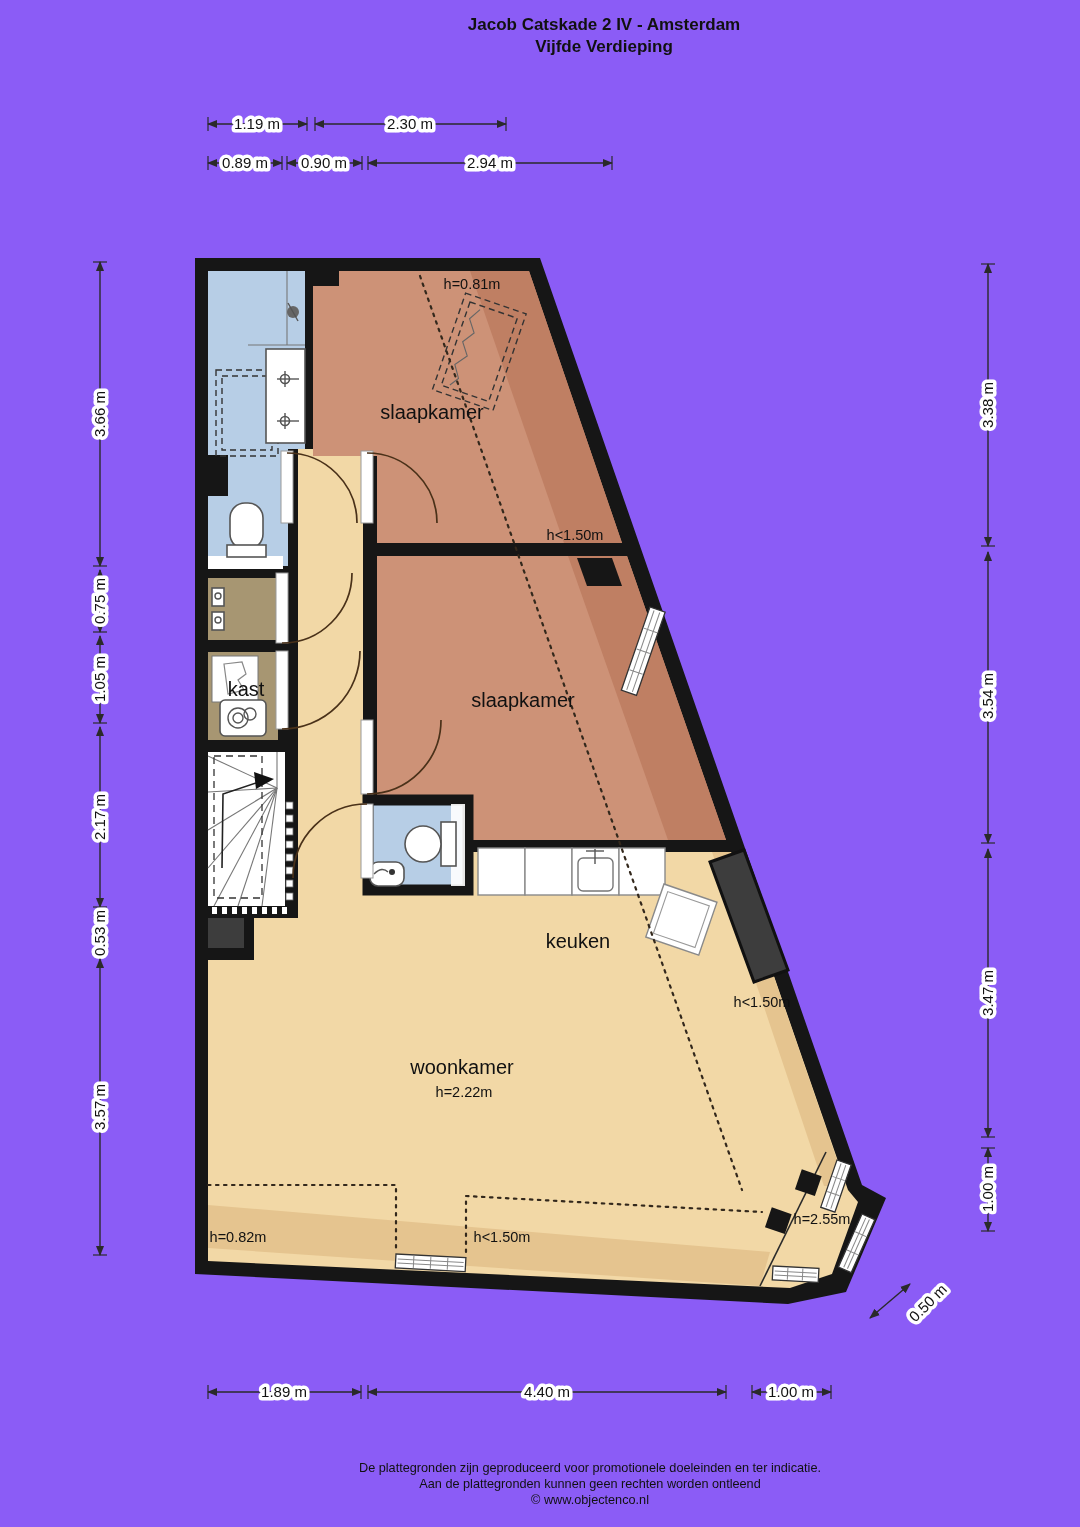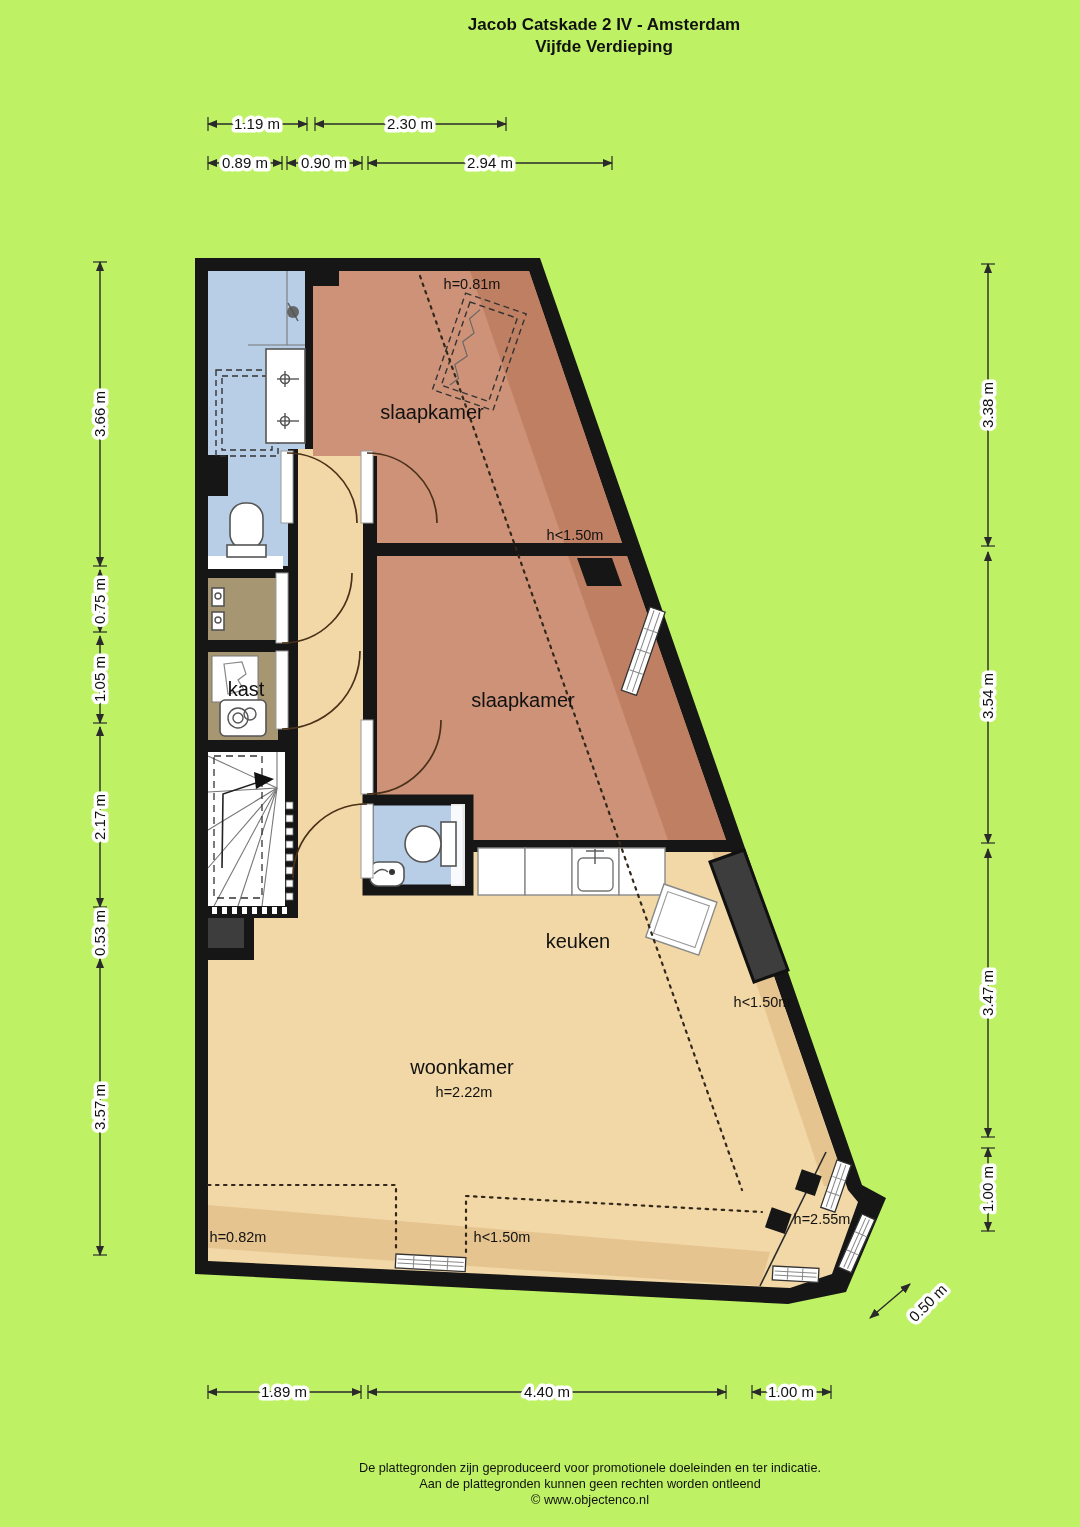--- a/index.html
+++ b/index.html
@@ -1,16 +1,16 @@
 <!DOCTYPE html>
 <html><head>
 <meta charset="utf-8">
 <style>
   html,body{margin:0;padding:0;background:#fff;}
-  .page{width:1080px;height:1527px;position:relative;background:#bef264;font-family:"Liberation Sans",sans-serif;}
+  .page{width:1080px;height:1527px;position:relative;background:#8b5cf6;font-family:"Liberation Sans",sans-serif;}
   svg{display:block;}
   text{fill:#111;font-family:"Liberation Sans",sans-serif;}
   .titletxt{font-size:17px;font-weight:bold;}
   .roomtxt{font-size:20px;}
   .notetxt{font-size:14.5px;}
   .dimtxt{font-size:15px;paint-order:stroke;stroke:#fff;stroke-width:7px;stroke-linejoin:round;}
   .foottxt{font-size:12.7px;}
   .dim{stroke:#2a2a2a;stroke-width:1.4;fill:none;}
   .tick{stroke:#2a2a2a;stroke-width:1.2;}
   .door{fill:none;stroke:#4a3119;stroke-width:1.7;}

